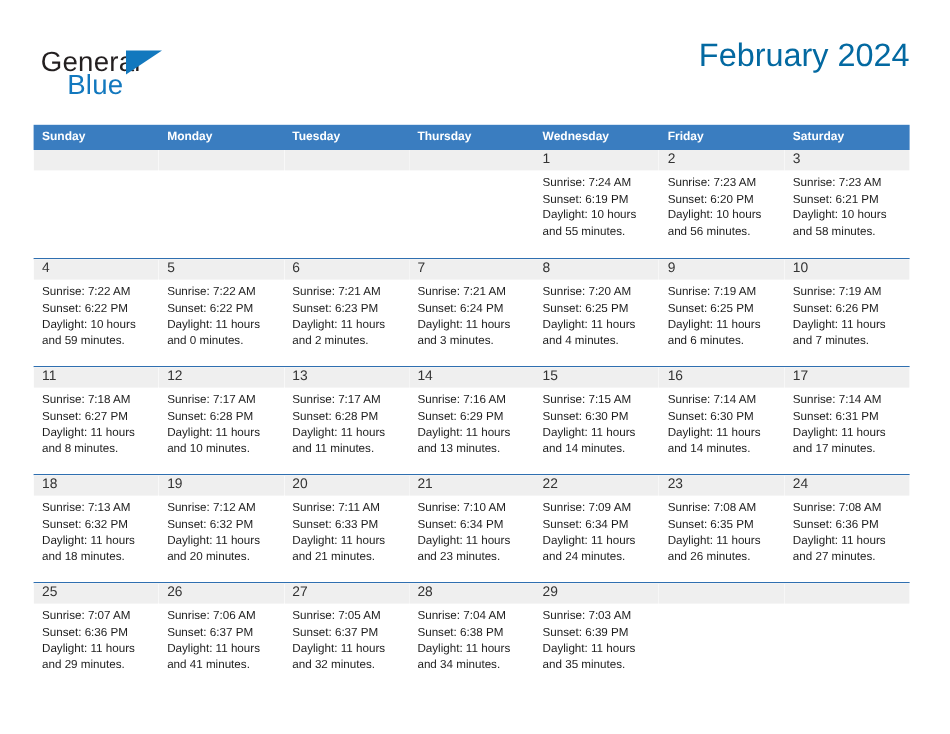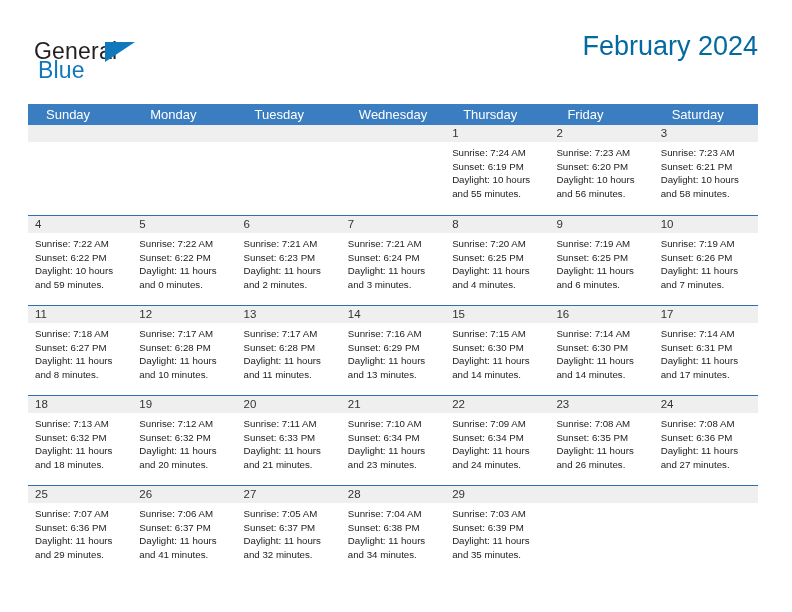--- a/index.html
+++ b/index.html
@@ -42,21 +42,21 @@
     position: absolute;
     left: 0;
     top: 0;
     font-size: 23px;
     letter-spacing: 0.2px;
     color: #231f20;
     font-family: "Liberation Sans", sans-serif;
   }
   .logo-blue {
     position: absolute;
-    left: 4px;
+    left: 22px;
     top: 19px;
     font-size: 23px;
     letter-spacing: 0.2px;
     color: #1278be;
     font-family: "Liberation Sans", sans-serif;
   }
   .logo-triangle {
     position: absolute;
     left: 71px;
     top: 4px;
@@ -98,26 +98,27 @@
   }
 
   .weekday-row {
     display: flex;
     background: #3a7dc0;
     height: 21px;
   }
   .weekday-cell {
     flex: 1 1 0;
     color: #ffffff;
-    font-size: 13px;
+    font-size: 10px;
     line-height: 21px;
-    padding-left: 18px;
+    padding-left: 7px;
     box-sizing: border-box;
     white-space: nowrap;
     font-family: "Liberation Sans", sans-serif;
+    font-weight: bold;
   }
 
   .week-row {
     display: flex;
     height: 90px;
     border-top: 1.5px solid #2f6fb0;
     box-sizing: border-box;
   }
   .week-row:first-of-type {
     border-top: none;
@@ -175,22 +176,22 @@
       <div class="cal-title">February 2024</div>
     </div>
 
   </div>
 
   <div class="calendar">
     <div class="weekday-row" id="weekday-row">
         <div class="weekday-cell">Sunday</div>
         <div class="weekday-cell">Monday</div>
         <div class="weekday-cell">Tuesday</div>
+        <div class="weekday-cell">Thursday</div>
         <div class="weekday-cell">Wednesday</div>
-        <div class="weekday-cell">Thursday</div>
         <div class="weekday-cell">Friday</div>
         <div class="weekday-cell">Saturday</div>
       </div>
     <div id="weeks-container">
         <div class="week-row">
           <div class="day-cell empty">
             <div class="day-number-strip">
               <div class="day-number"></div>
             </div>
             <div class="day-body"></div>

